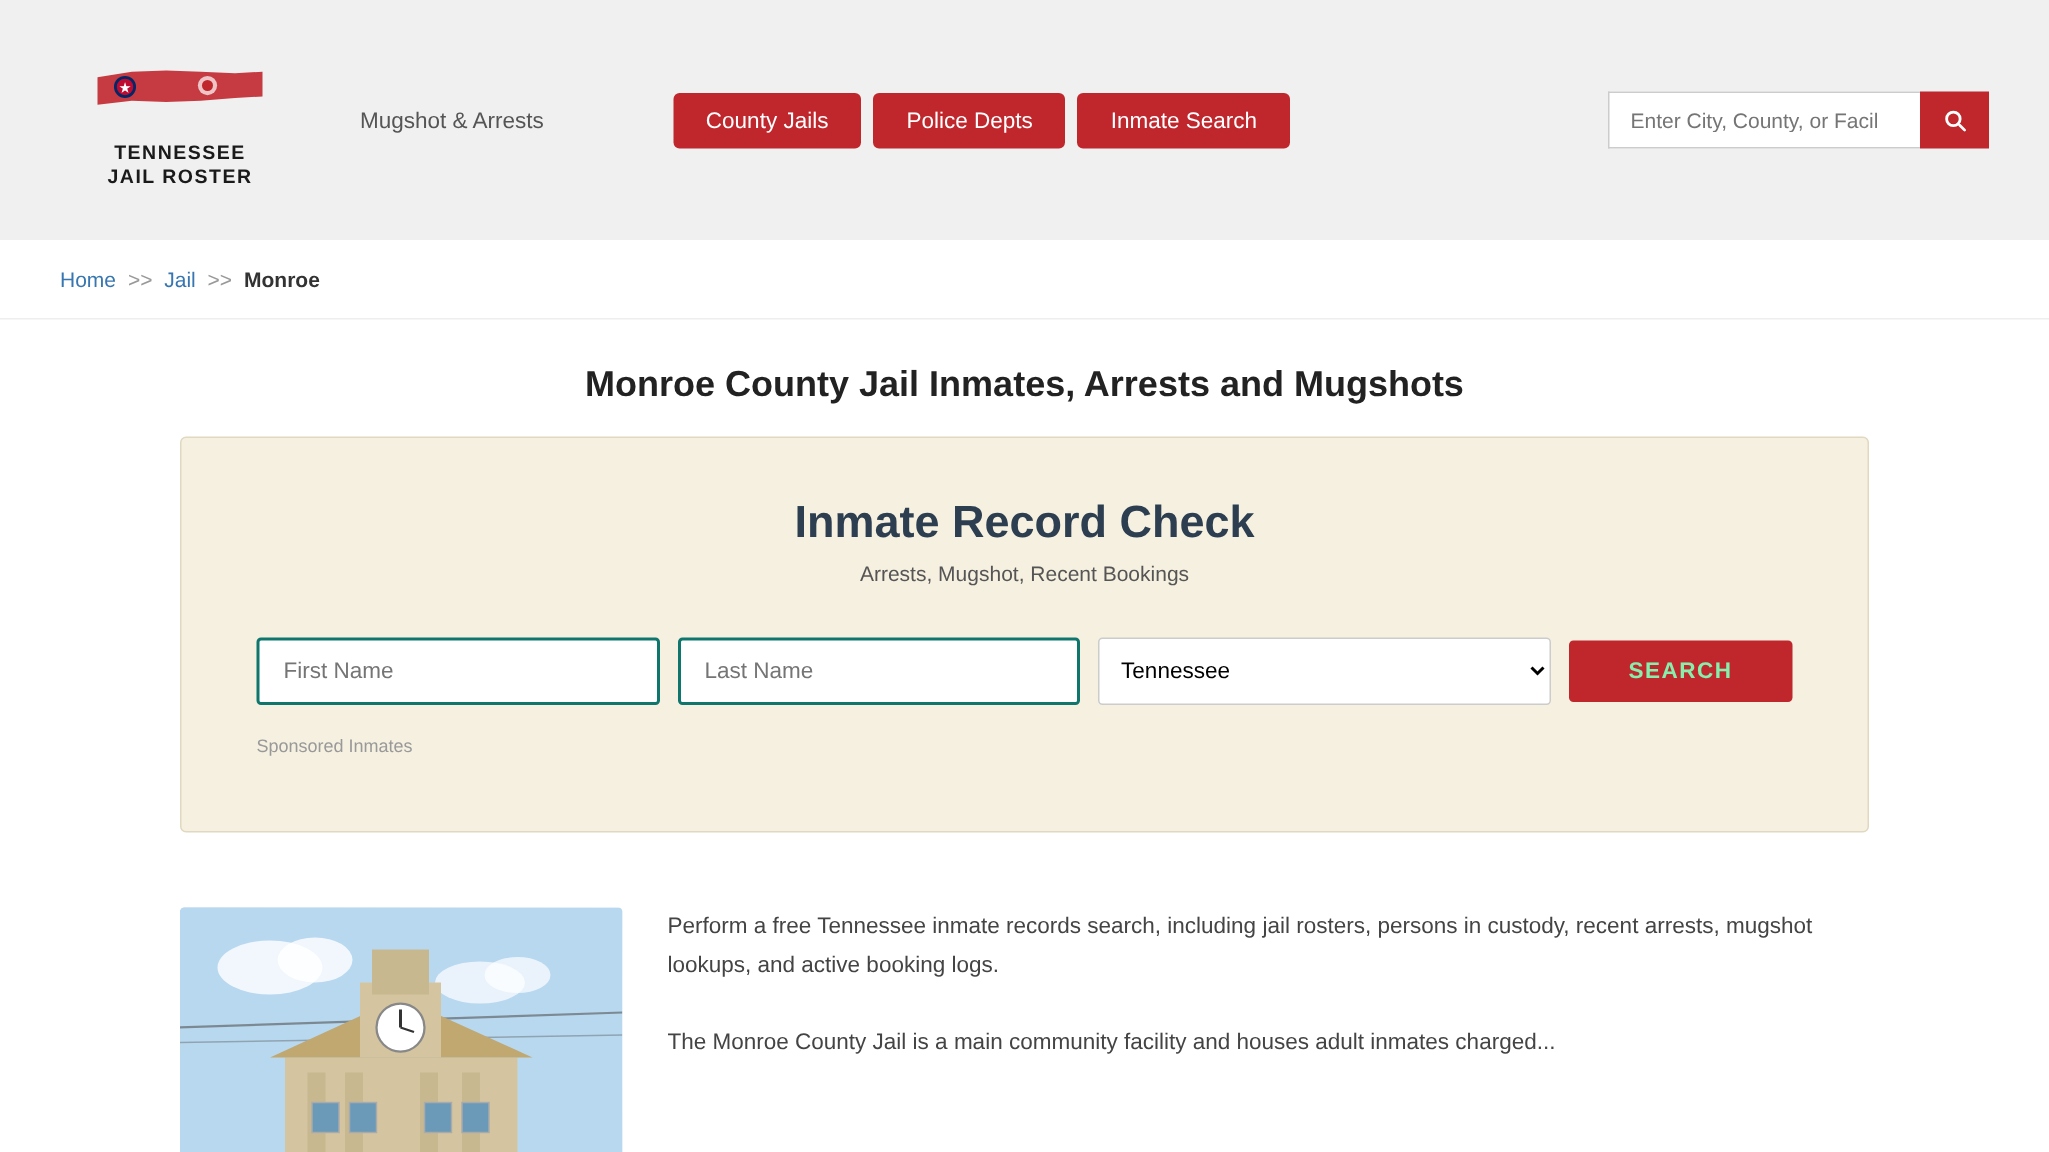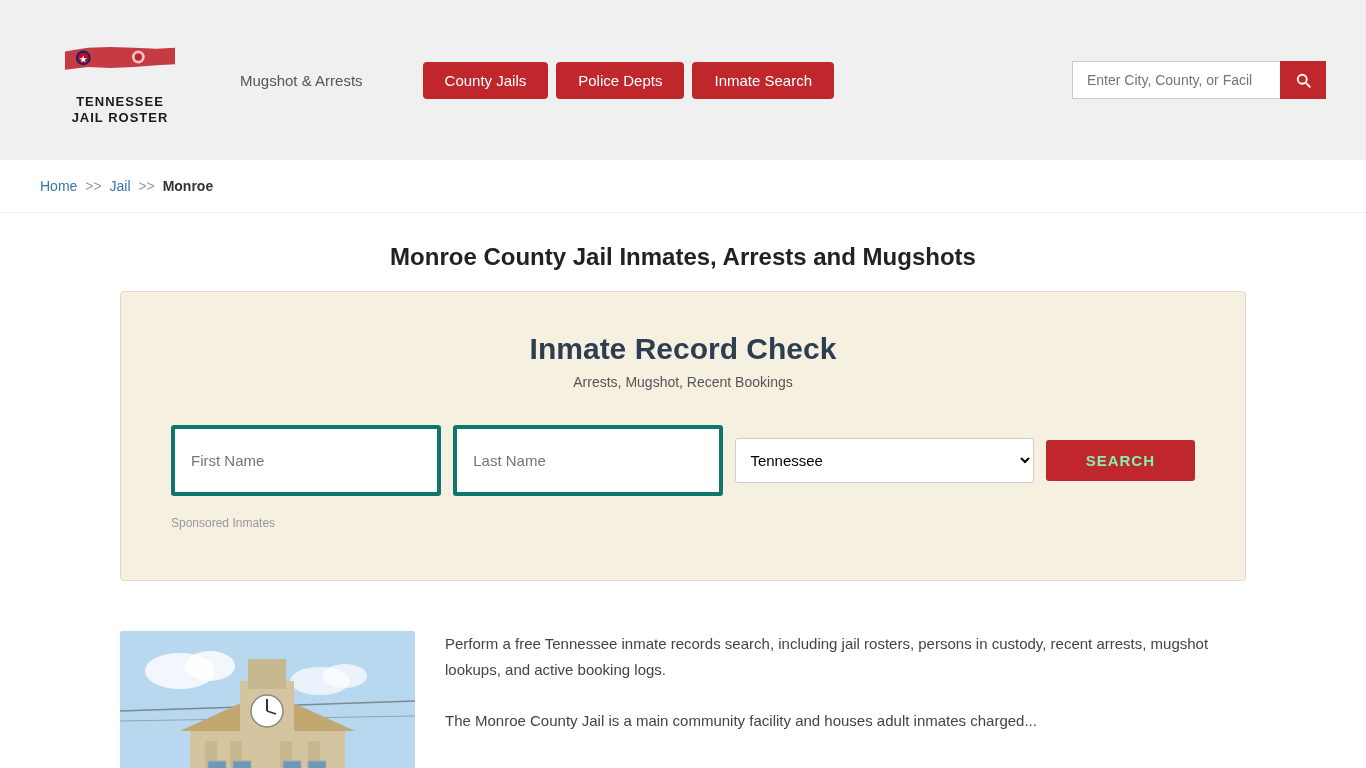--- a/index.html
+++ b/index.html
@@ -34,21 +34,21 @@
     }
     .mugshot-link {
       color: #555;
       font-size: 15px;
       text-decoration: none;
       white-space: nowrap;
     }
     .nav-buttons {
       display: flex;
       gap: 8px;
-      margin-left: 20px;
+      margin-left: 46px;
     }
     .nav-btn {
       background: #c0272d;
       color: #fff;
       border: none;
       border-radius: 4px;
       padding: 10px 22px;
       font-size: 15px;
       cursor: pointer;
       font-weight: 500;
@@ -124,22 +124,22 @@
       color: #555;
       margin-bottom: 35px;
     }
     .record-search-row {
       display: flex;
       gap: 12px;
       align-items: center;
     }
     .record-input {
       flex: 1;
-      border: 4px solid #0f766e;
-      padding: 23px 16px;
+      border: 2px solid #0f766e;
+      padding: 12px 16px;
       font-size: 15px;
       border-radius: 3px;
       outline: none;
       background: #fff;
     }
     .state-select {
       flex: 1.2;
       border: 1px solid #ccc;
       padding: 12px 10px;
       font-size: 15px;

